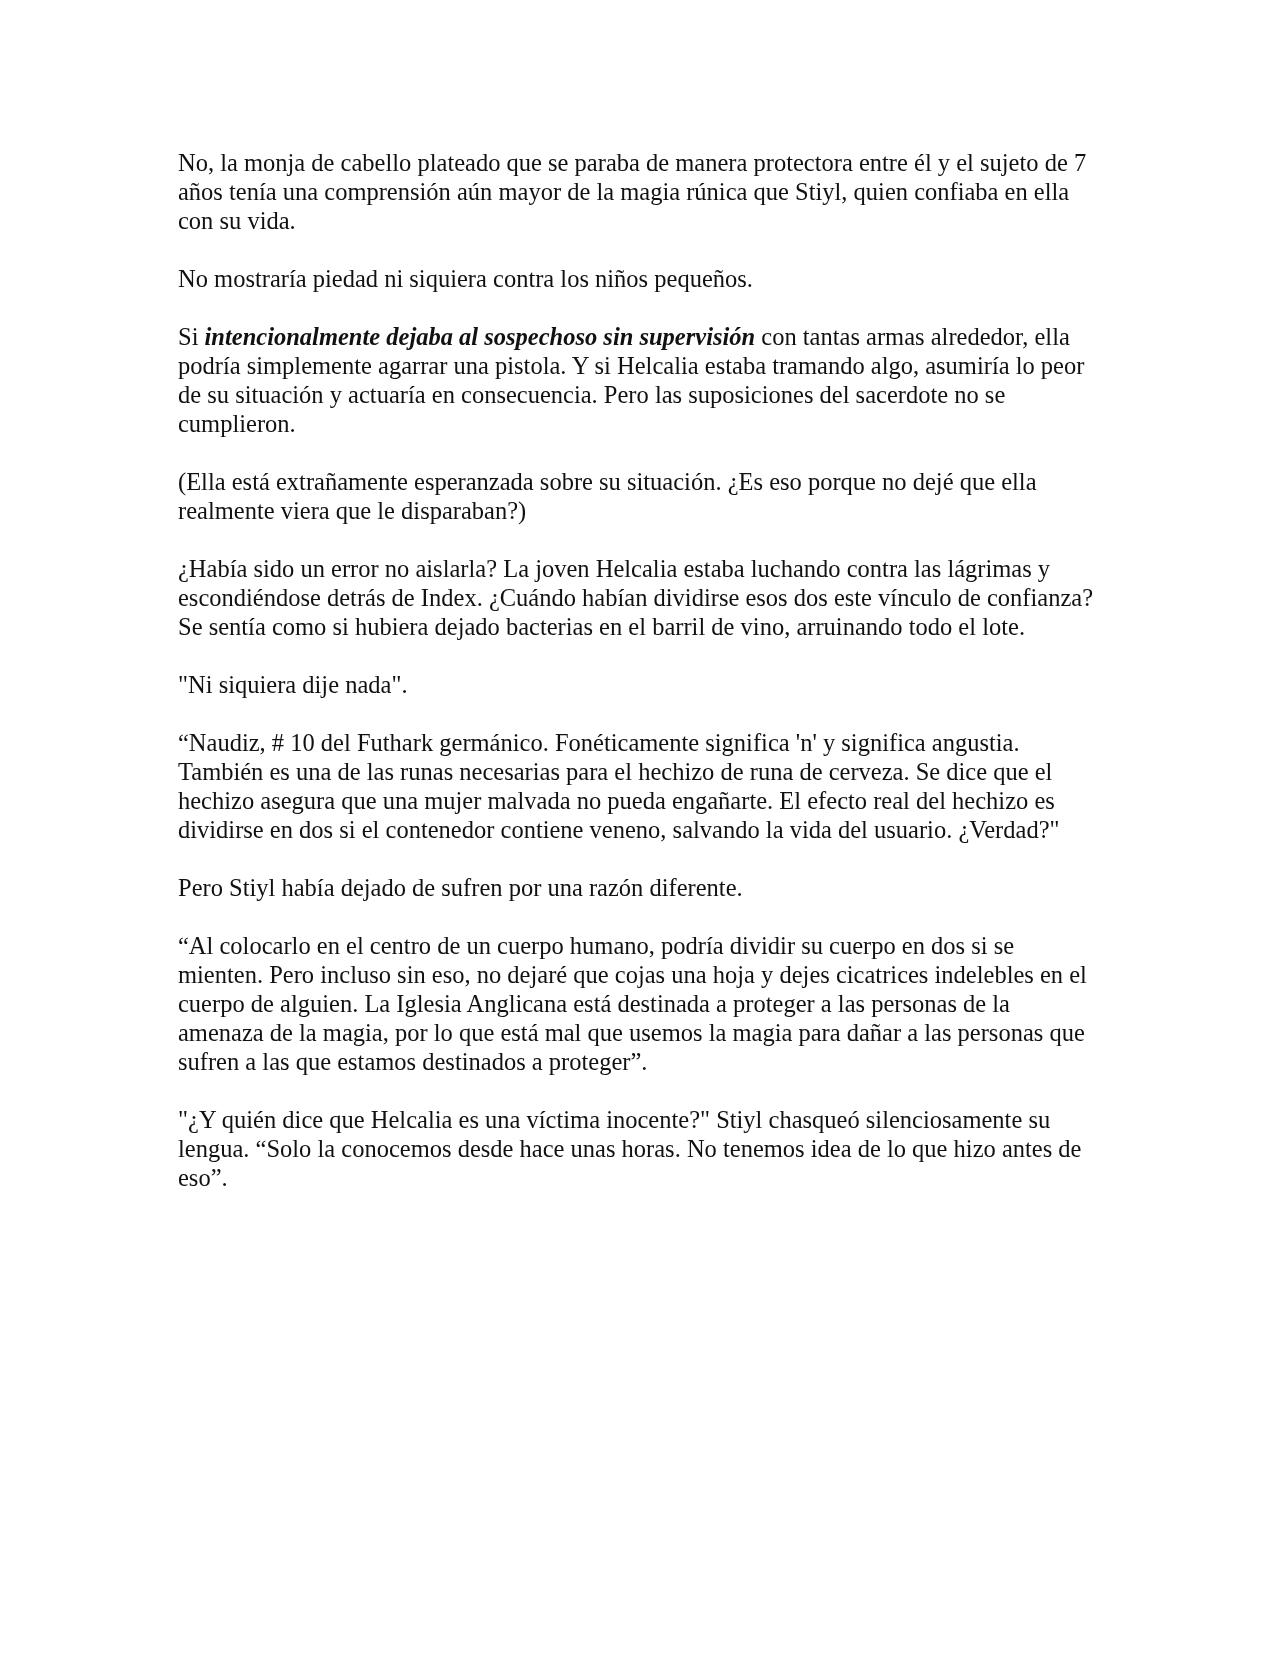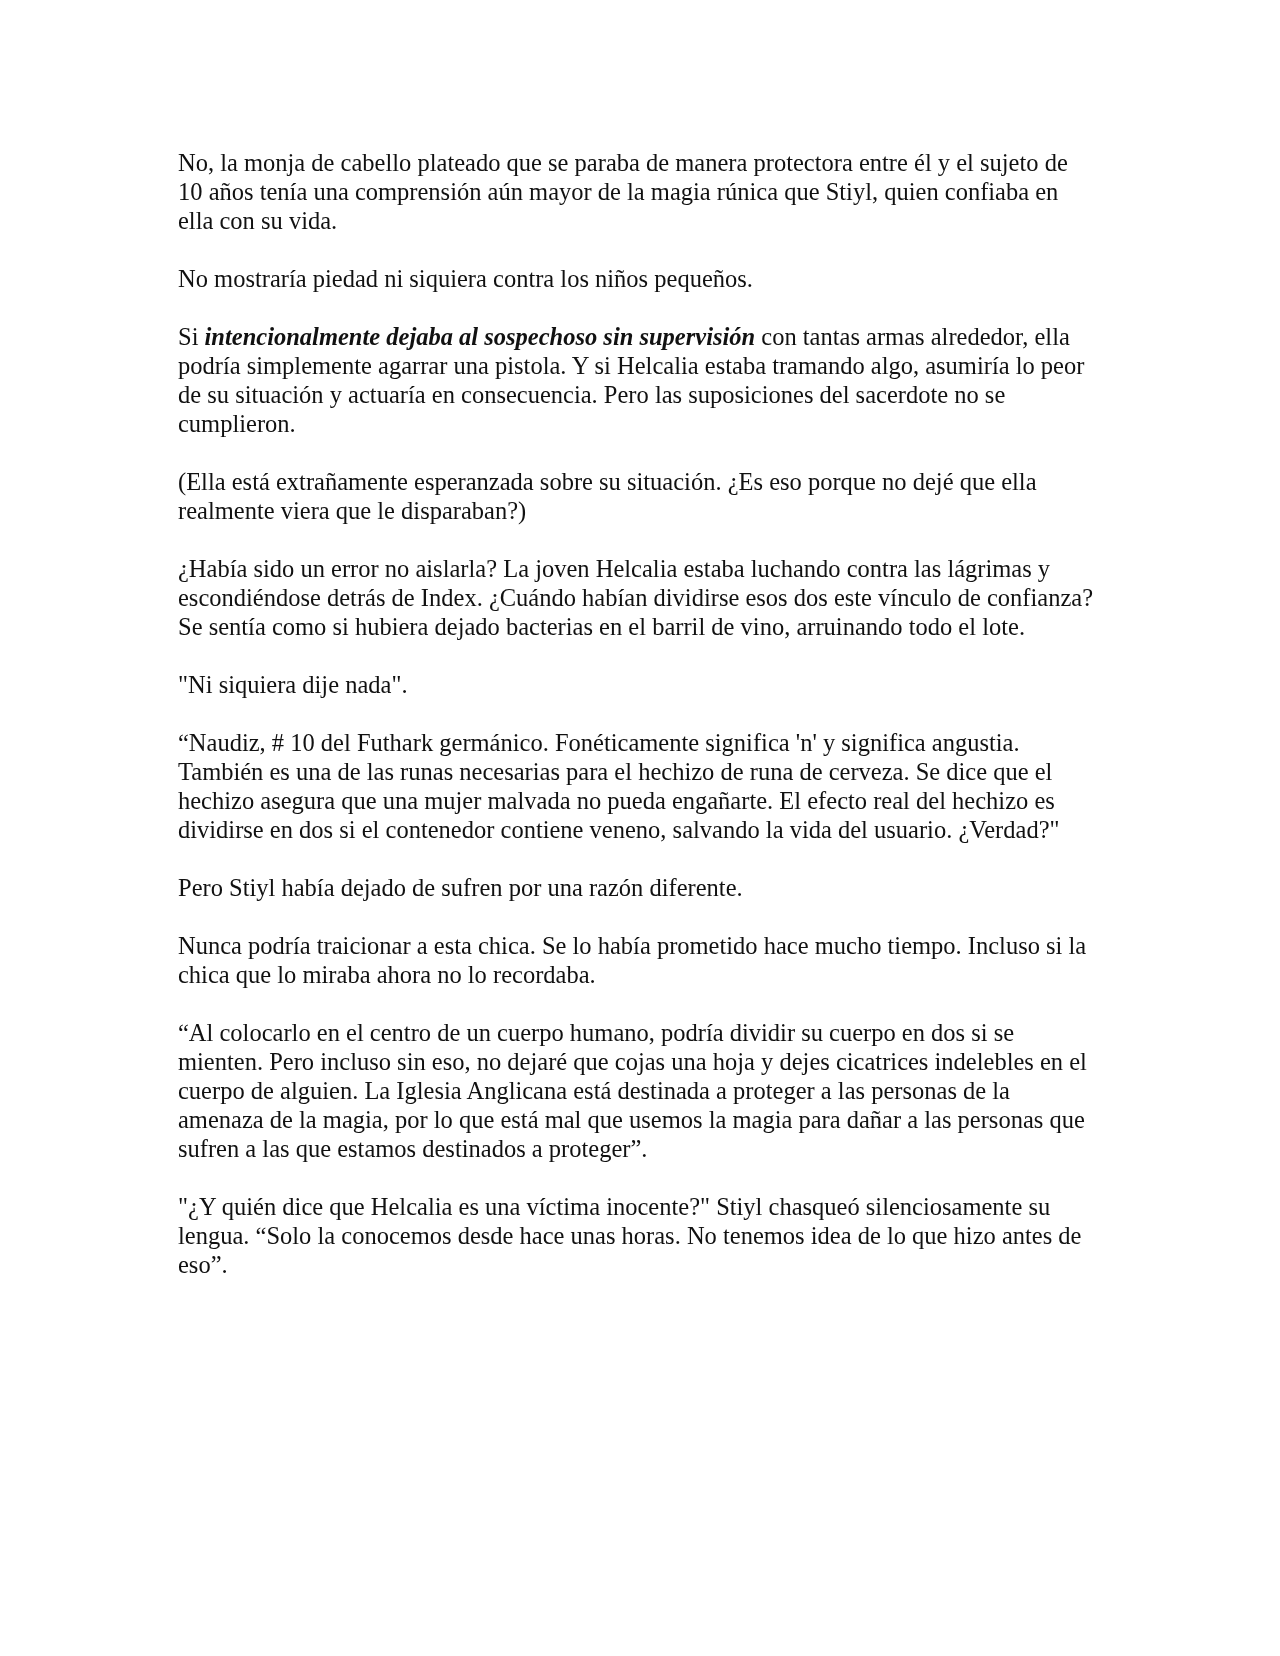--- a/index.html
+++ b/index.html
@@ -6,24 +6,23 @@
   body{width:1280px;height:1656px;position:relative;overflow:hidden;}
   .page{position:absolute;left:178px;top:148px;width:920px;
     font-family:"Liberation Serif",serif;font-size:24.5px;line-height:29px;color:#111;}
   .page p{margin:0 0 29px 0;}
   .page em{font-style:italic;font-weight:bold;}
 </style>
 </head>
 <body>
 
 <div class="page">
-  <p><span>No, la monja de cabello plateado que se paraba de manera protectora entre él y el sujeto de 10 años tenía una comprensión aún mayor de la magia rúnica que Stiyl, quien confiaba en ella con su vida.</span></p>
+  <p><span>No, la monja de cabello plateado que se paraba de manera protectora entre él y el sujeto de 7 años tenía una comprensión aún mayor de la magia rúnica que Stiyl, quien confiaba en ella con su vida.</span></p>
   <p><span>No mostraría piedad ni siquiera contra los niños pequeños.</span></p>
   <p><span>Si </span><em>intencionalmente dejaba al sospechoso sin supervisión</em><span> con tantas armas alrededor, ella podría simplemente agarrar una pistola. Y si Helcalia estaba tramando algo, asumiría lo peor de su situación y actuaría en consecuencia. Pero las suposiciones del sacerdote no se cumplieron.</span></p>
   <p><span>(Ella está extrañamente esperanzada sobre su situación. ¿Es eso porque no dejé que ella realmente viera que le disparaban?)</span></p>
   <p><span>¿Había sido un error no aislarla? La joven Helcalia estaba luchando contra las lágrimas y escondiéndose detrás de Index. ¿Cuándo habían dividirse esos dos este vínculo de confianza? Se sentía como si hubiera dejado bacterias en el barril de vino, arruinando todo el lote.</span></p>
   <p><span>"Ni siquiera dije nada".</span></p>
   <p><span>“Naudiz, # 10 del Futhark germánico. Fonéticamente significa 'n' y significa angustia. También es una de las runas necesarias para el hechizo de runa de cerveza. Se dice que el hechizo asegura que una mujer malvada no pueda engañarte. El efecto real del hechizo es dividirse en dos si el contenedor contiene veneno, salvando la vida del usuario. ¿Verdad?"</span></p>
   <p><span>Pero Stiyl había dejado de sufren por una razón diferente.</span></p>
-  <p><span>Nunca podría traicionar a esta chica. Se lo había prometido hace mucho tiempo. Incluso si la chica que lo miraba ahora no lo recordaba.</span></p>
   <p><span>“Al colocarlo en el centro de un cuerpo humano, podría dividir su cuerpo en dos si se mienten. Pero incluso sin eso, no dejaré que cojas una hoja y dejes cicatrices indelebles en el cuerpo de alguien. La Iglesia Anglicana está destinada a proteger a las personas de la amenaza de la magia, por lo que está mal que usemos la magia para dañar a las personas que sufren a las que estamos destinados a proteger”.</span></p>
   <p><span>"¿Y quién dice que Helcalia es una víctima inocente?" Stiyl chasqueó silenciosamente su lengua. “Solo la conocemos desde hace unas horas. No tenemos idea de lo que hizo antes de eso”.</span></p>
 </div>
 
 </body></html>

